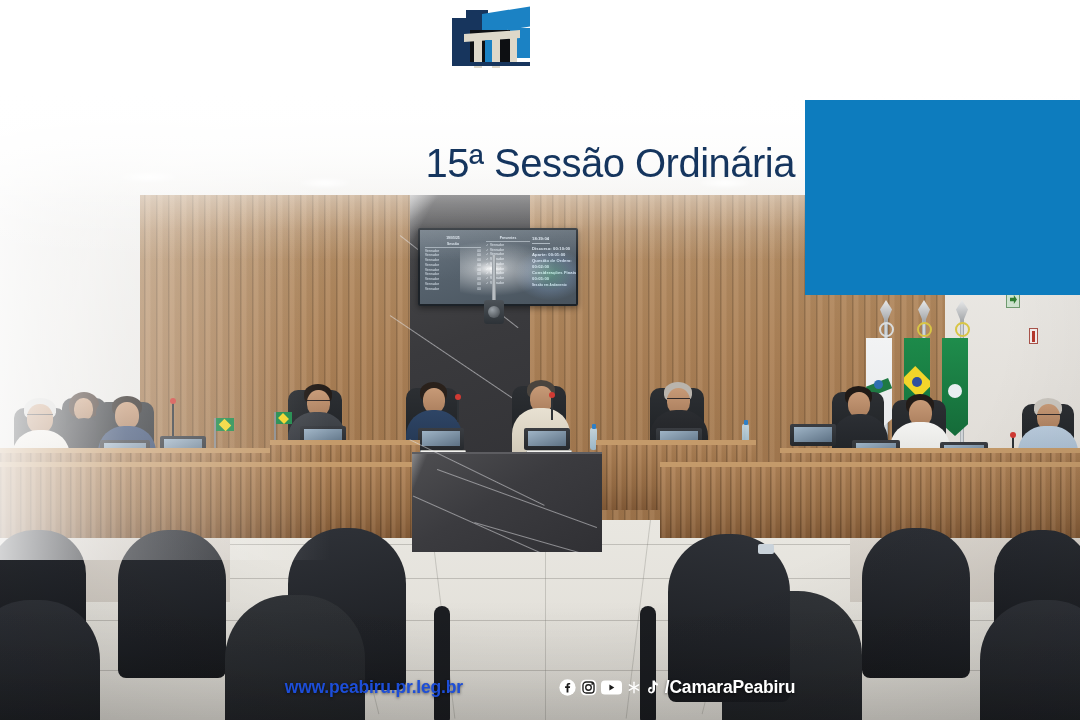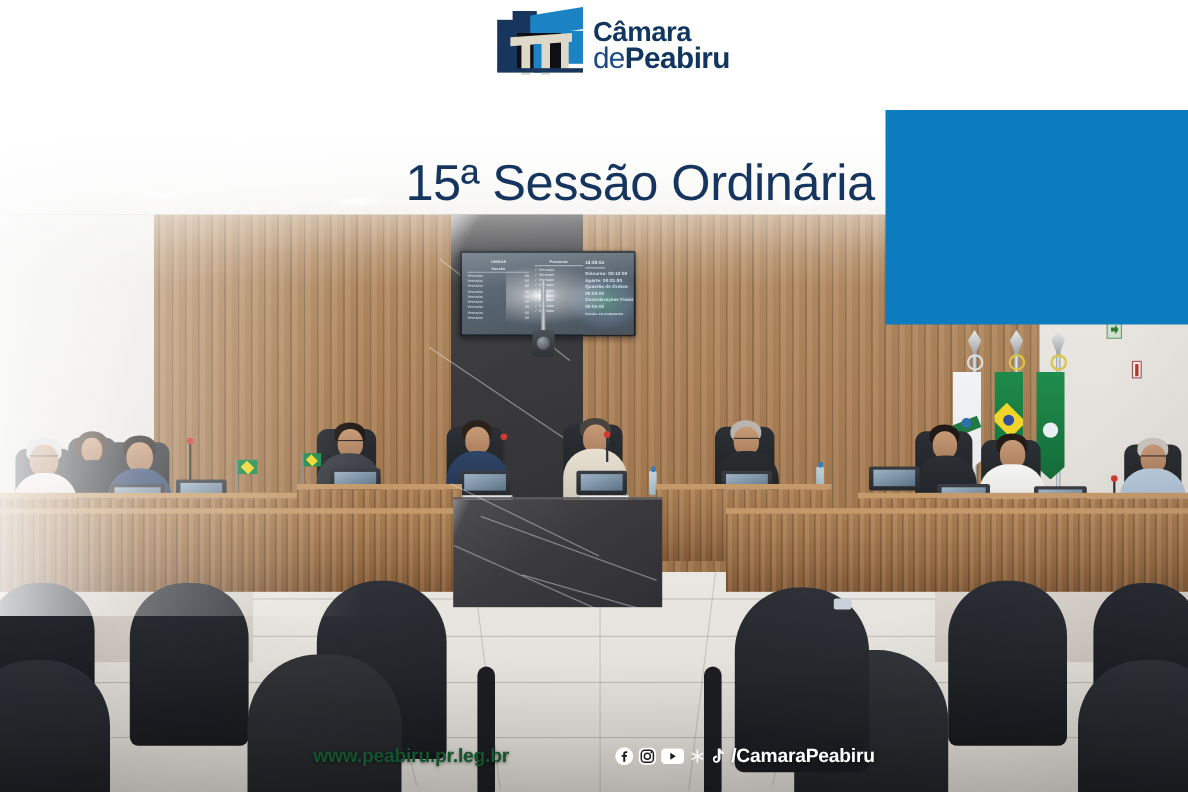--- a/index.html
+++ b/index.html
@@ -264,38 +264,38 @@
     font-size:25px; font-weight:bold; color:#10355f; letter-spacing:-0.4px;
   }
   .logo-l2{ font-size:27px; letter-spacing:-0.5px; white-space:nowrap; }
   .logo-de{ color:#1b4b86; font-weight:normal; }
   .logo-peabiru{ color:#10355f; font-weight:bold; }
 
   
   .headline{
     position:absolute; left:0; top:143px; width:795px;
     text-align:right;
-    font-size:46px; line-height:1;
+    font-size:40px; line-height:1;
     color:#15355e; letter-spacing:-0.5px;
     font-weight:normal;
   }
   .subline{
     position:absolute; left:0; top:197px; width:795px;
     text-align:right;
     font-size:31px; line-height:1;
     font-weight:bold; color:#15355e; letter-spacing:0.2px;
   }
 
   
   .footer{
     position:absolute; left:0; bottom:22px; width:100%;
     display:flex; align-items:center; justify-content:center; gap:96px;
   }
   .site{
-    font-size:17.5px; font-weight:bold; color:#14532d; letter-spacing:-0.2px;
+    font-size:17.5px; font-weight:bold; color:#1d4ed8; letter-spacing:-0.2px;
     text-shadow:0 1px 3px rgba(0,0,0,.55);
   }
   .social{
     display:flex; align-items:center; gap:4px;
     text-shadow:0 1px 3px rgba(0,0,0,.55);
   }
   .social svg{ display:block; }
   .handle{
     font-size:17.5px; font-weight:bold; color:#ffffff; letter-spacing:-0.2px;
     margin-left:2px;
@@ -583,26 +583,20 @@
       <div class="lm" style="left:14px;top:0;width:22px;height:20px;background:#17355d;"></div>
       <div class="lm" style="left:30px;top:4px;width:48px;height:20px;background:#1b82c4;transform:skewY(-9deg);transform-origin:left bottom;"></div>
       <div class="lm" style="left:56px;top:18px;width:22px;height:30px;background:#1b82c4;"></div>
       <div class="lm" style="left:18px;top:20px;width:40px;height:34px;background:#0d0f12;"></div>
       <div class="lm" style="left:12px;top:22px;width:56px;height:8px;background:#ded8c9;transform:skewY(-4deg);"></div>
       <div class="lm" style="left:22px;top:28px;width:8px;height:30px;background:#ded8c9;"></div>
       <div class="lm" style="left:40px;top:28px;width:8px;height:30px;background:#ded8c9;"></div>
       <div class="lm" style="left:58px;top:26px;width:7px;height:30px;background:#ded8c9;"></div>
       <div class="lm" style="left:33px;top:30px;width:7px;height:26px;background:#1b82c4;"></div>
       <div class="lm" style="left:0;top:52px;width:78px;height:4px;background:#17355d;"></div>
-    </div>
-    <div class="logo-text">
-      <div class="logo-l1">Câmara</div>
-      <div class="logo-l2">
-        <span class="logo-de">de</span><span class="logo-peabiru">Peabiru</span>
-      </div>
     </div>
   </div>
 
   <div class="headline">15ª Sessão Ordinária</div>
 
   <div class="footer">
     <div class="site">www.peabiru.pr.leg.br</div>
     <div class="social">
       <span>
         <svg width="17" height="17" viewBox="0 0 24 24">

